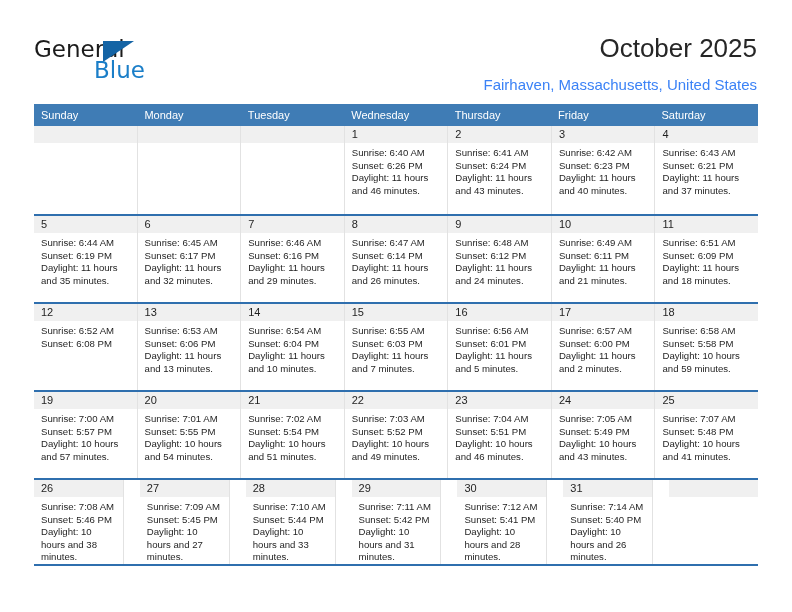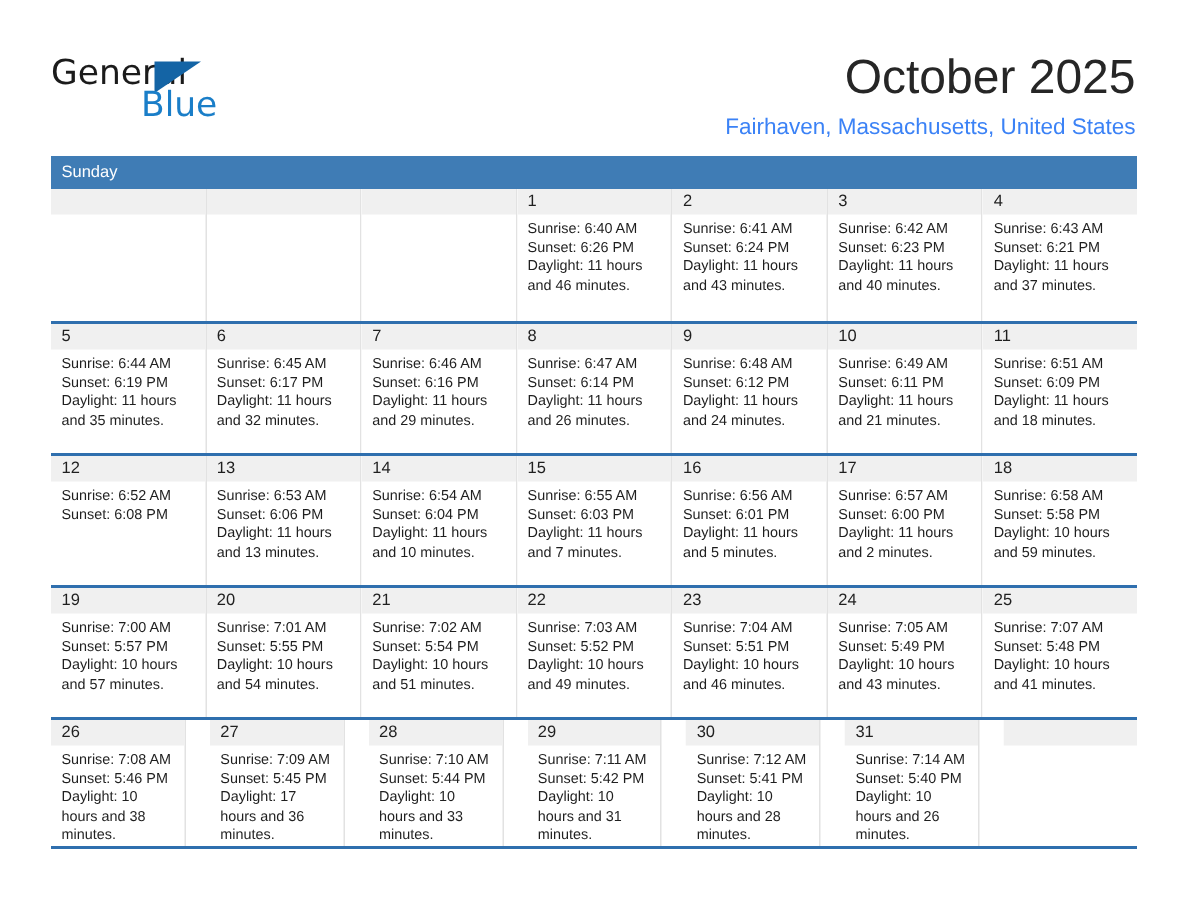--- a/index.html
+++ b/index.html
@@ -64,21 +64,21 @@
     font-size: 23px;
     color: #1a7ec8;
     font-family: "DejaVu Sans", sans-serif;
     line-height: 26px;
   }
 
   .title {
     position: absolute;
     right: 35px;
     top: 33px;
-    font-size: 32px;
+    font-size: 26px;
     color: #262626;
     text-align: right;
     white-space: nowrap;
     font-weight: normal;
   }
   .subtitle {
     position: absolute;
     right: 35px;
     top: 76px;
     font-size: 15px;
@@ -92,21 +92,20 @@
     position: absolute;
     left: 34px;
     top: 104px;
     width: 724px;
   }
 
   .cal-head {
     display: flex;
     background: #3f7cb5;
     height: 22px;
-    flex-direction: column;
   }
   .cal-head .hcell {
     flex: 1 1 0;
     color: #ffffff;
     font-size: 11px;
     line-height: 22px;
     padding-left: 7px;
     box-sizing: border-box;
     white-space: nowrap;
   }
@@ -479,21 +478,21 @@
               <div class="dl">Daylight: 10 hours and 38 minutes.</div>
             </div>
           </div>
           <div class="daycell">
             <div class="daynum-band">
               <span class="daynum">27</span>
             </div>
             <div class="info">
               <div>Sunrise: 7:09 AM</div>
               <div>Sunset: 5:45 PM</div>
-              <div class="dl">Daylight: 17 hours and 36 minutes.</div>
+              <div class="dl">Daylight: 10 hours and 27 minutes.</div>
             </div>
           </div>
           <div class="daycell">
             <div class="daynum-band">
               <span class="daynum">28</span>
             </div>
             <div class="info">
               <div>Sunrise: 7:10 AM</div>
               <div>Sunset: 5:44 PM</div>
               <div class="dl">Daylight: 10 hours and 33 minutes.</div>

